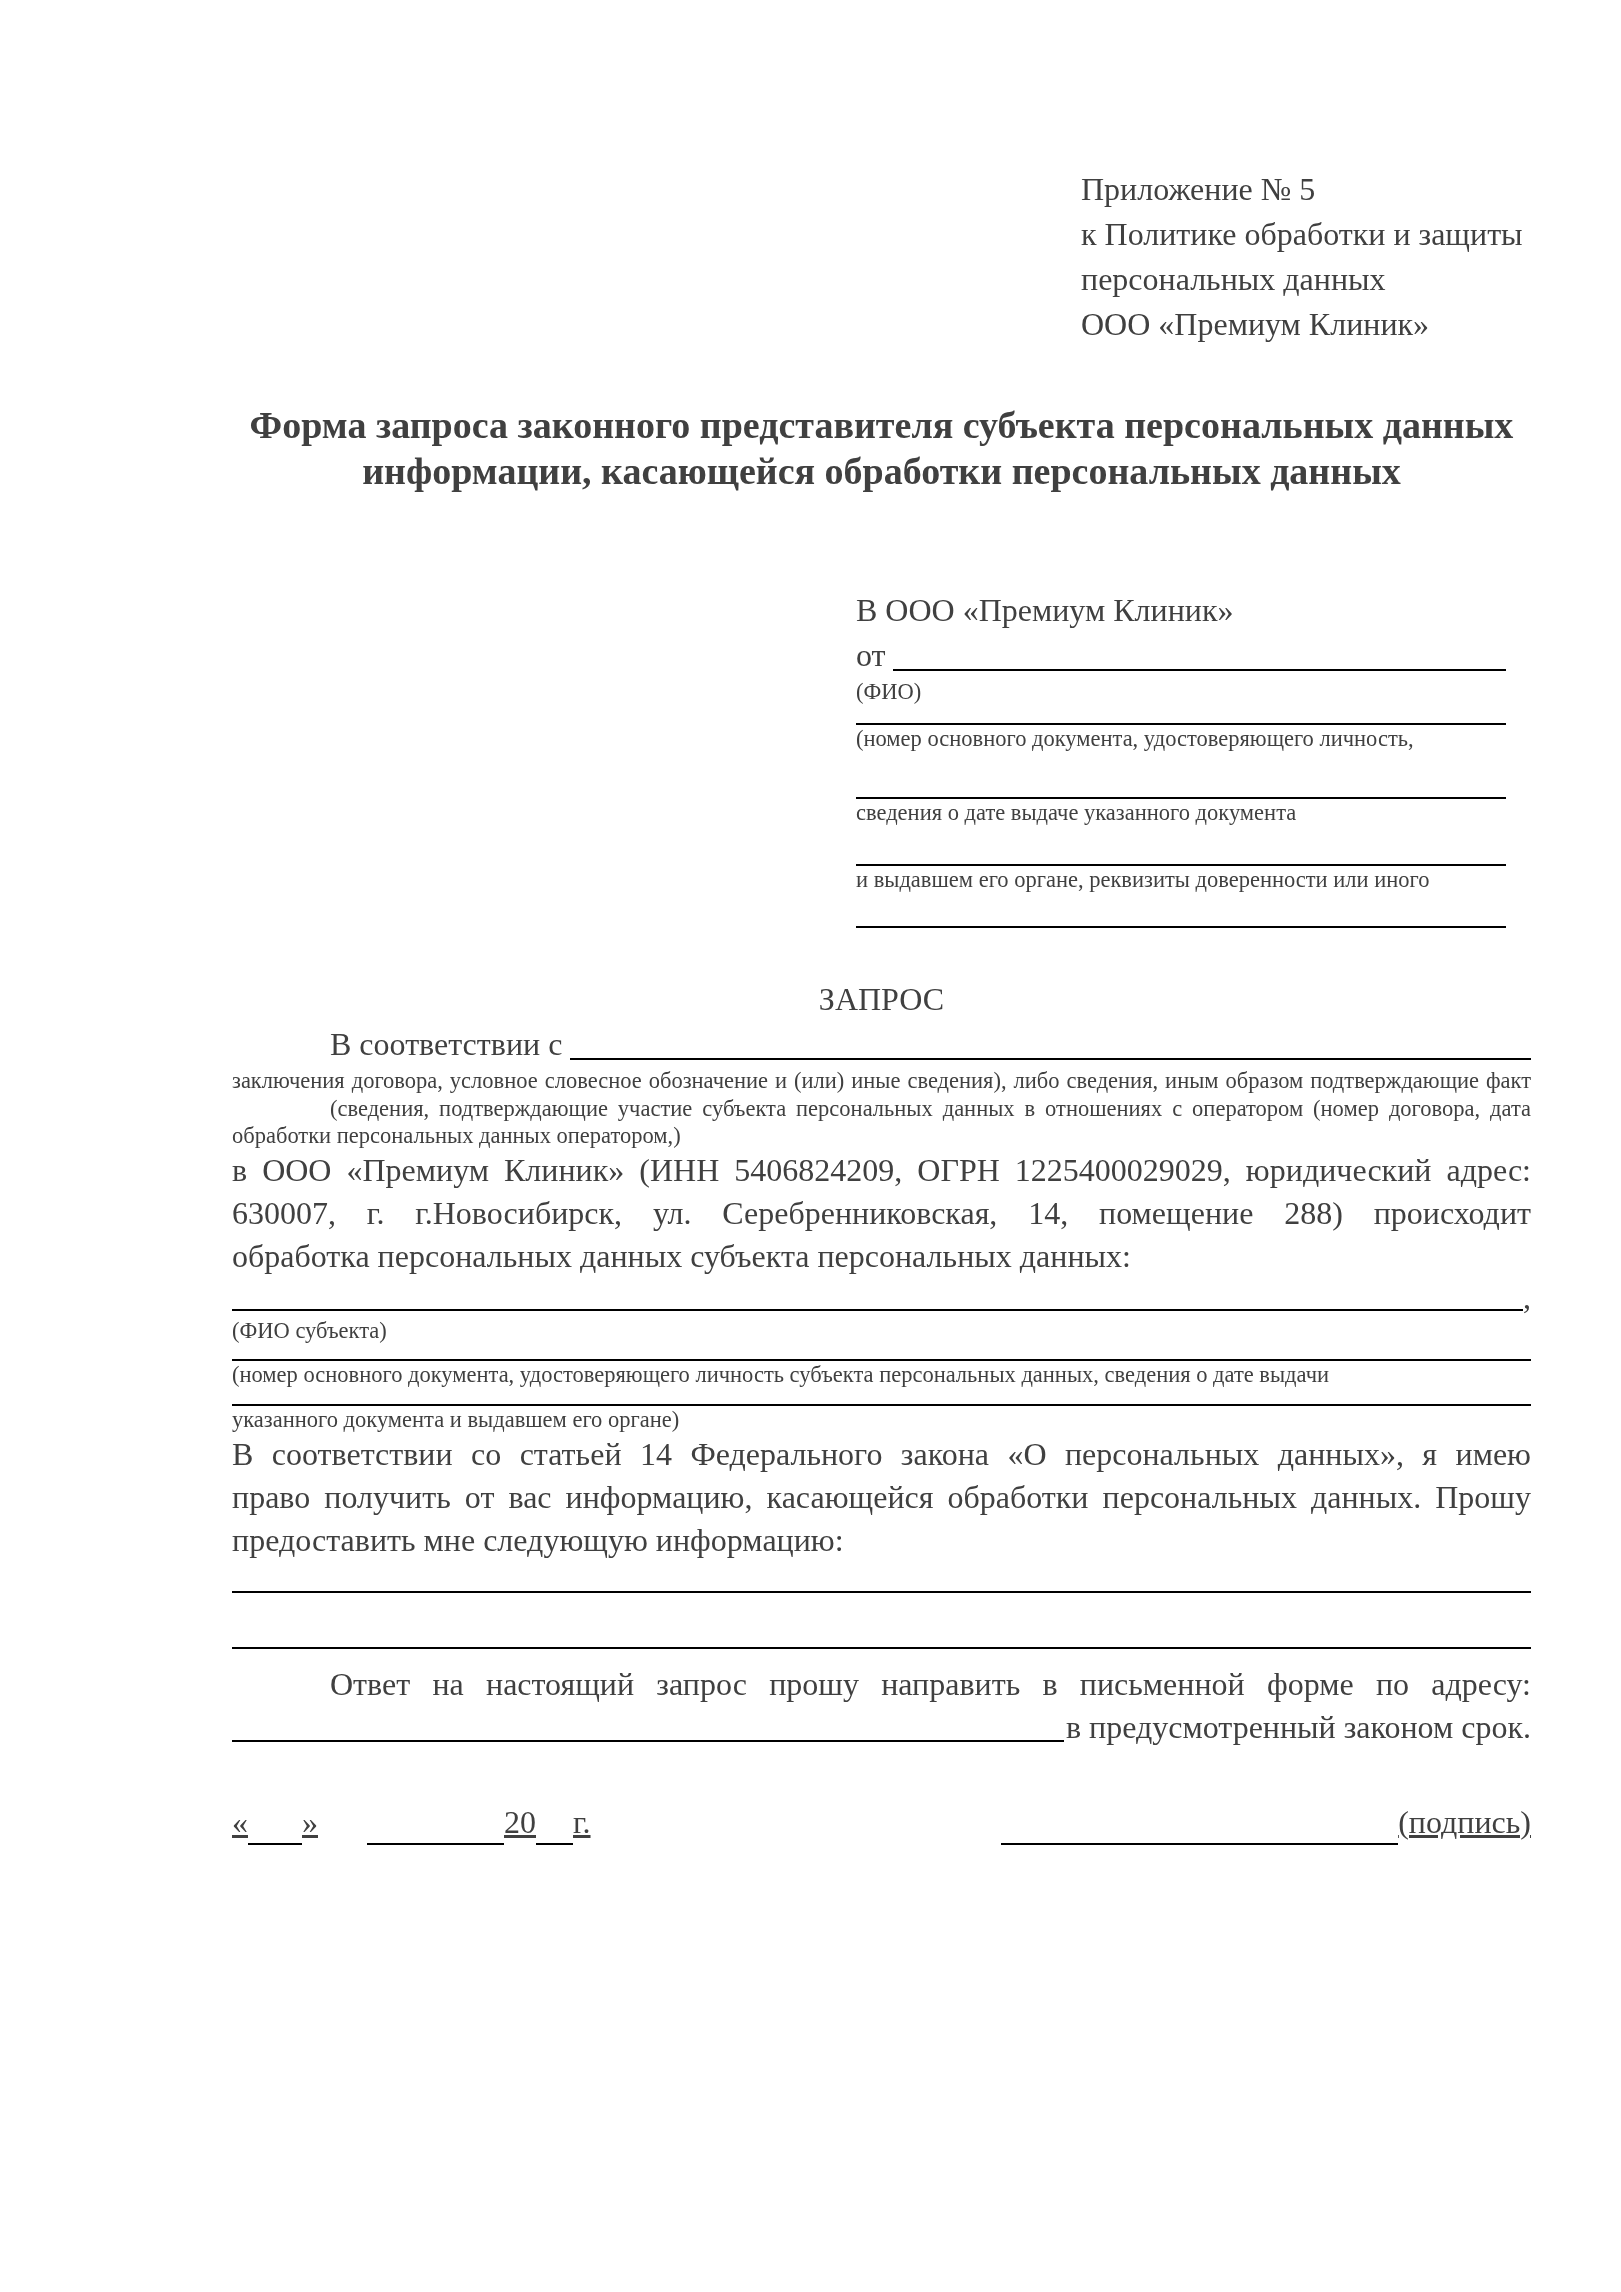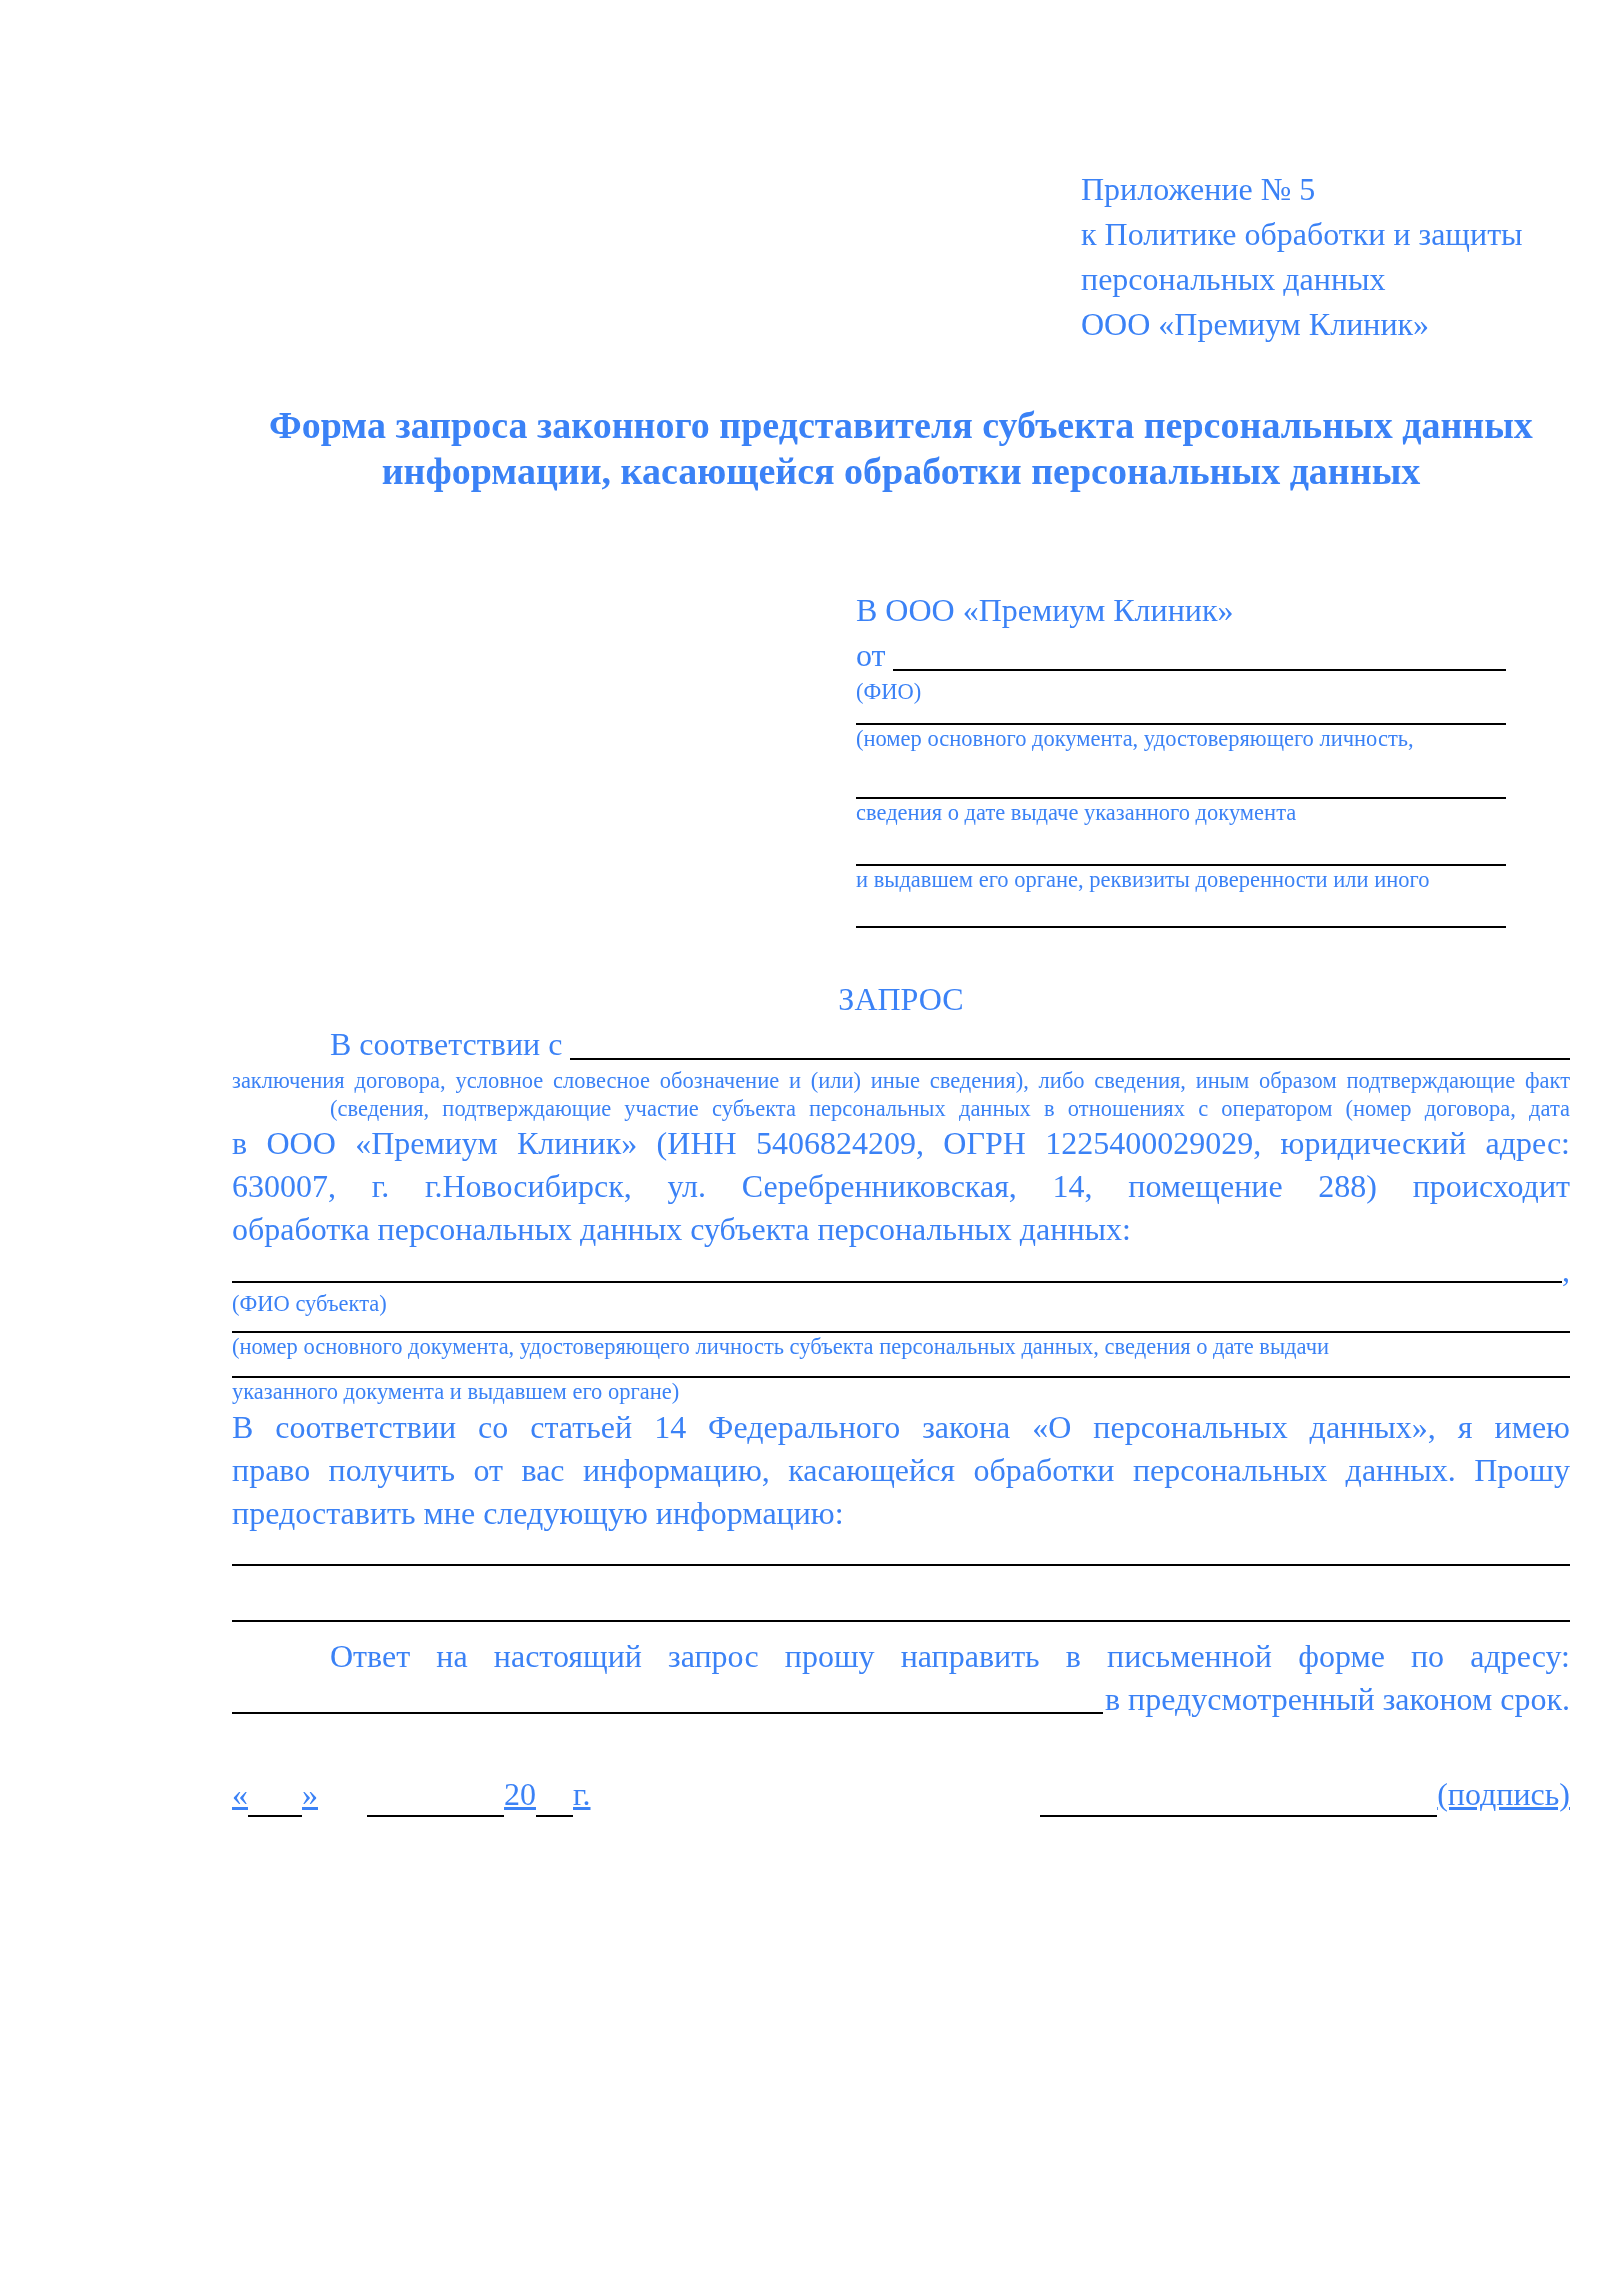--- a/index.html
+++ b/index.html
@@ -1,24 +1,24 @@
 <!DOCTYPE html>
 <html><head>
 <meta charset="utf-8">
 <style>
   html,body { margin:0; padding:0; background:#ffffff; }
   .page {
     position:relative;
     width:1621px; height:2293px;
     background:#ffffff;
-    color:#3b82f6;
+    color:#404040;
     font-family:"Liberation Serif","DejaVu Serif",serif;
     font-size:32px;
     box-sizing:border-box;
-    padding:167px 51px 0 232px;
+    padding:167px 90px 0 232px;
     overflow:hidden;
   }
 
   
   .appendix { margin-left:849px; line-height:45px; }
 
   
   .doc-title {
     margin-top:55px;
     text-align:center;
@@ -103,20 +103,21 @@
   <div class="req-heading">ЗАПРОС</div>
 
   <div class="intro-row">
     <span class="intro-label">В соответствии с</span>
     <span class="fill"></span>
   </div>
 
   <div class="small-print">
     <div class="stretch">заключения договора, условное словесное обозначение и (или) иные сведения), либо сведения, иным образом подтверждающие факт</div>
     <div class="stretch ind">(сведения, подтверждающие участие субъекта персональных данных в отношениях с оператором (номер договора, дата</div>
+    <div>обработки персональных данных оператором,)</div>
   </div>
 
   <div class="para">
     <div class="stretch">в ООО «Премиум Клиник» (ИНН 5406824209, ОГРН 1225400029029, юридический адрес:</div>
     <div class="stretch">630007, г. г.Новосибирск, ул. Серебренниковская, 14, помещение 288) происходит</div>
     <div>обработка персональных данных субъекта персональных данных:</div>
   </div>
 
   <div class="fio-row">
     <span class="fill"></span>

